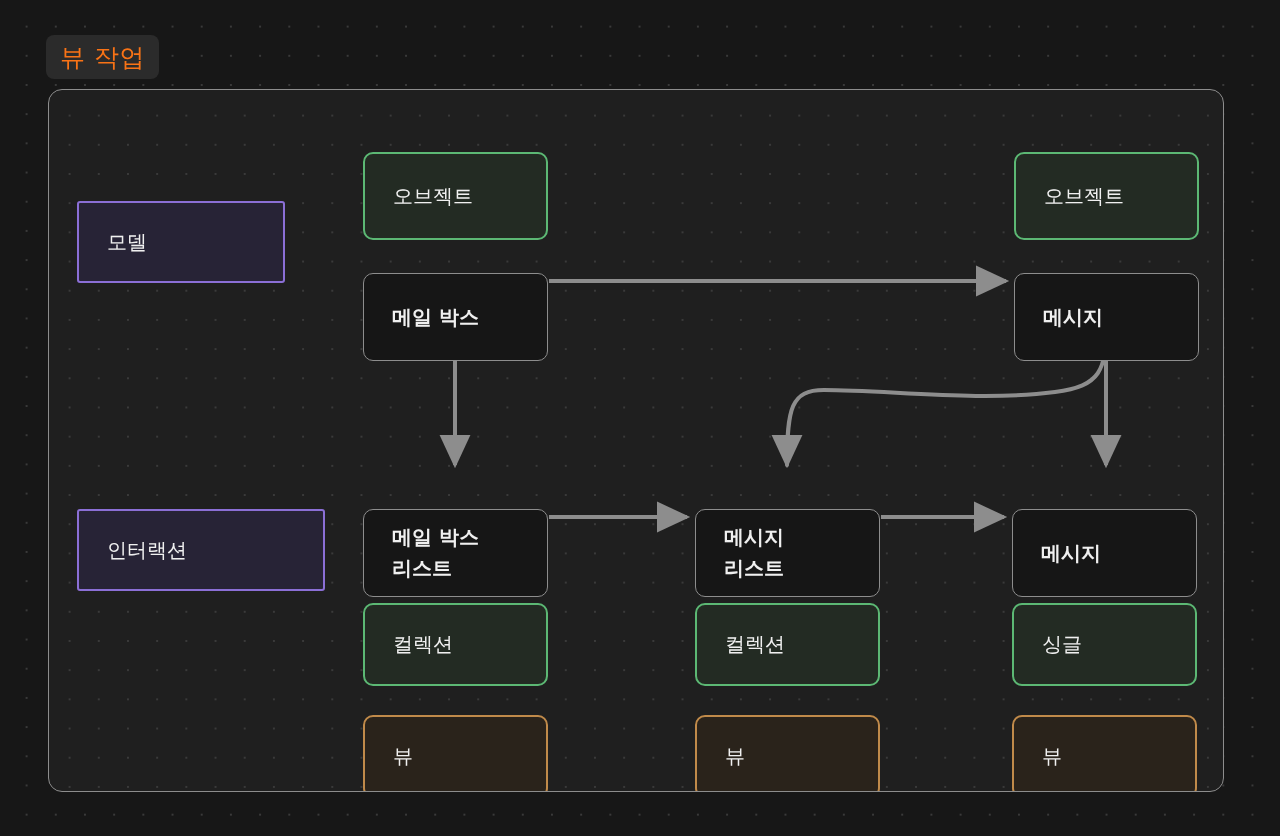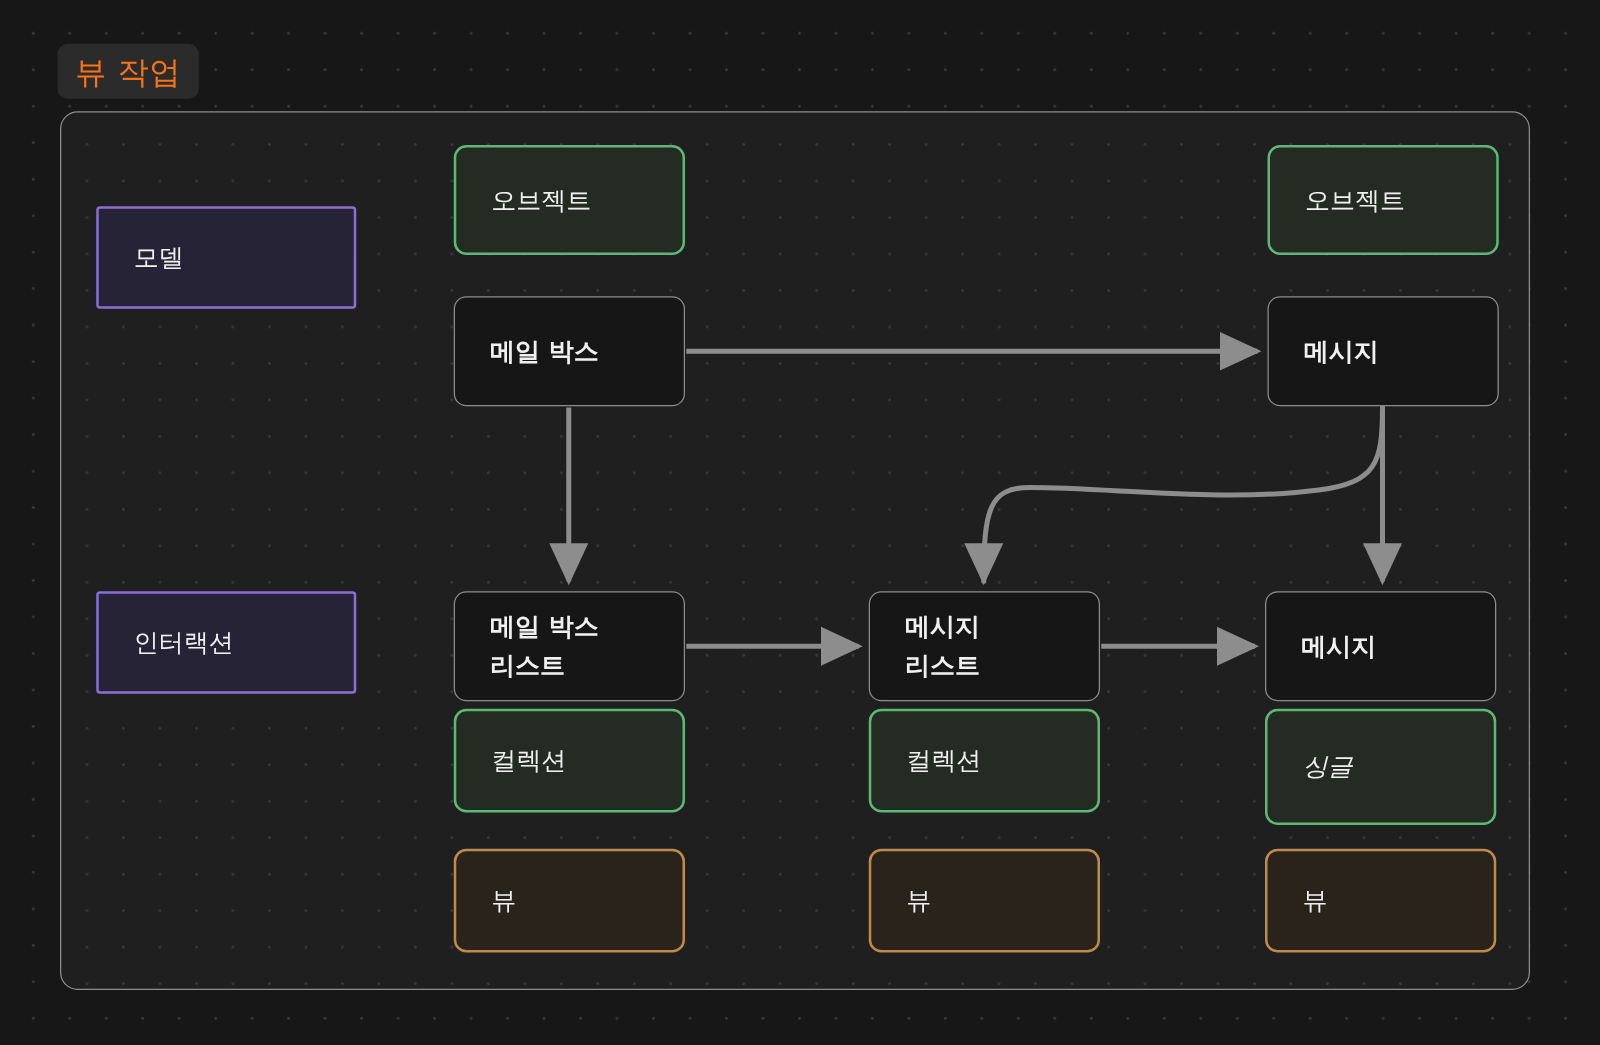--- a/index.html
+++ b/index.html
@@ -59,20 +59,21 @@
     box-sizing: border-box;
     border-radius: 10px;
     display: flex;
     flex-direction: column;
     justify-content: center;
     padding-left: 28px;
     color: #f0f0f0;
     font-size: 20px;
     line-height: 1.55;
     z-index: 3;
+    margin-top: 36px;
   }
   .node .line { white-space: nowrap; }
 
   .node.lane {
     border: 2.4px solid #8b6fd6;
     background: #272336;
     border-radius: 3px;
   }
   .node.gray {
     border: 1.8px solid #8d8d8d;
@@ -124,21 +125,21 @@
 
     <path d="M 1057 236
              C 1057 280, 1052 296, 1006 302
              C 930 312, 840 300, 775 300
              C 742 300, 738 318, 738 375" fill="none" stroke="#8d8d8d" stroke-width="4" stroke-linecap="round" marker-end="url(#arrowhead)"></path>
   </svg>
 
   <div class="node lane" style="left:28px;  top:75px;  width:208px; height:82px;">
     <span class="line">모델</span>
   </div>
-  <div class="node lane" style="left:28px;  top:383px; width:208px; height:82px;">
+  <div class="node lane" style="left:28px;  top:383px; width:248px; height:82px;">
     <span class="line">인터랙션</span>
   </div>
 
   <div class="node green" style="left:314px; top:26px; width:185px; height:88px;">
     <span class="line">오브젝트</span>
   </div>
   <div class="node green" style="left:965px; top:26px; width:185px; height:88px;">
     <span class="line">오브젝트</span>
   </div>
 
@@ -160,21 +161,21 @@
   <div class="node gray" style="left:963px; top:383px; width:185px; height:88px;">
     <span class="line">메시지</span>
   </div>
 
   <div class="node green" style="left:314px; top:477px; width:185px; height:83px;">
     <span class="line">컬렉션</span>
   </div>
   <div class="node green" style="left:646px; top:477px; width:185px; height:83px;">
     <span class="line">컬렉션</span>
   </div>
-  <div class="node green" style="left:963px; top:477px; width:185px; height:93px;font-style:italic;">
+  <div class="node green" style="left:963px; top:477px; width:185px; height:83px;">
     <span class="line">싱글</span>
   </div>
 
   <div class="node orange" style="left:314px; top:589px; width:185px; height:83px;">
     <span class="line">뷰</span>
   </div>
   <div class="node orange" style="left:646px; top:589px; width:185px; height:83px;">
     <span class="line">뷰</span>
   </div>
   <div class="node orange" style="left:963px; top:589px; width:185px; height:83px;">

